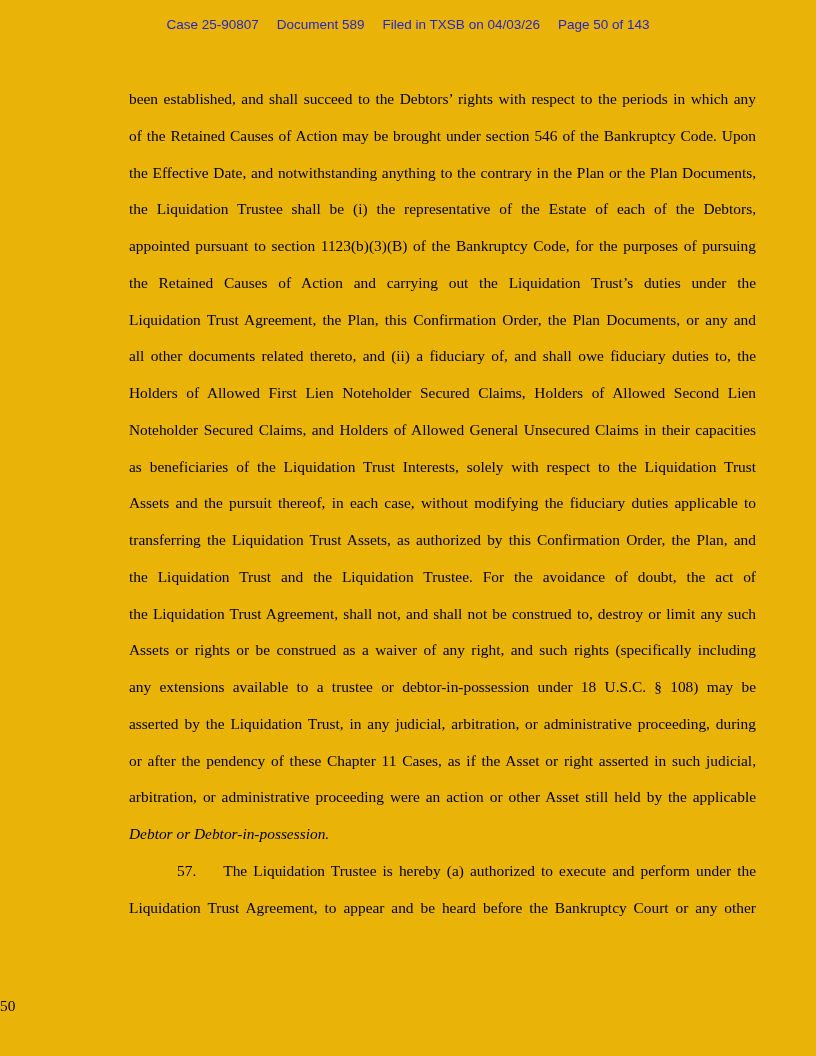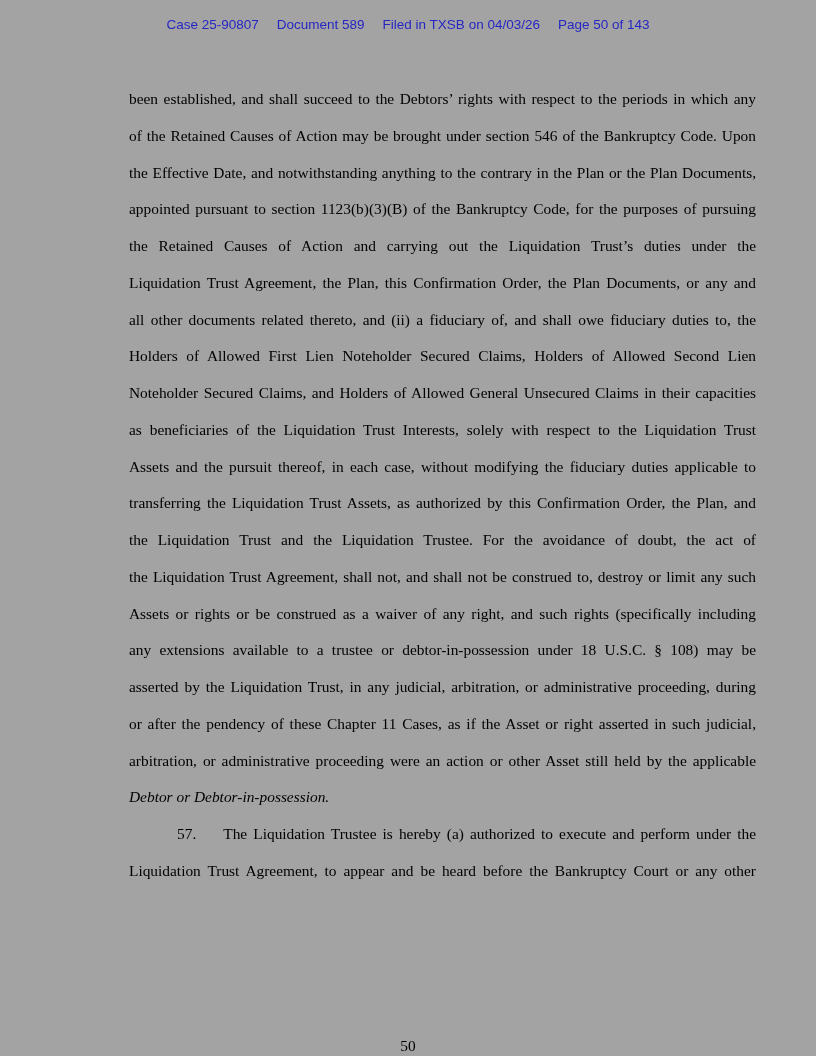--- a/index.html
+++ b/index.html
@@ -1,20 +1,20 @@
 <!DOCTYPE html>
 <html><head>
 <meta charset="utf-8">
 <style>
   html, body { margin: 0; padding: 0; background: #ffffff; }
   .page {
     position: relative;
     width: 816px;
     height: 1056px;
-    background: #a3a3a3;
+    background: #eab308;
     font-family: "Liberation Serif", serif;
     color: #000000;
     overflow: hidden;
   }
   .case-header {
     position: absolute;
     top: 17px;
     left: 0;
     width: 100%;
     text-align: center;
@@ -44,39 +44,39 @@
   }
   .ln-para-start {
     padding-left: 48px;
   }
   .para-num { margin-right: 27px; }
   .page-footer {
     position: absolute;
     top: 996px;
     left: 0;
     width: 100%;
-    text-align: center;
+    text-align: left;
     font-size: 15.4px;
     line-height: 20px;
-    margin-top: 40px;
   }
 </style>
 </head>
 <body>
 
 <div class="page">
 
   <div class="case-header" style="color: rgb(38, 38, 196);">
     <span class="seg">Case 25-90807</span><span class="seg">Document 589</span><span class="seg">Filed in TXSB on 04/03/26</span><span class="seg">Page 50 of 143</span>
   </div>
 
   <div class="doc-body">
     <div class="ln">been established, and shall succeed to the Debtors’ rights with respect to the periods in which any</div>
     <div class="ln">of the Retained Causes of Action may be brought under section 546 of the Bankruptcy Code.  Upon</div>
     <div class="ln">the Effective Date, and notwithstanding anything to the contrary in the Plan or the Plan Documents,</div>
+    <div class="ln">the Liquidation Trustee shall be (i) the representative of the Estate of each of the Debtors,</div>
     <div class="ln">appointed pursuant to section 1123(b)(3)(B) of the Bankruptcy Code, for the purposes of pursuing</div>
     <div class="ln">the Retained Causes of Action and carrying out the Liquidation Trust’s duties under the</div>
     <div class="ln">Liquidation Trust Agreement, the Plan, this Confirmation Order, the Plan Documents, or any and</div>
     <div class="ln">all other documents related thereto, and (ii) a fiduciary of, and shall owe fiduciary duties to, the</div>
     <div class="ln">Holders of Allowed First Lien Noteholder Secured Claims, Holders of Allowed Second Lien</div>
     <div class="ln">Noteholder Secured Claims, and Holders of Allowed General Unsecured Claims in their capacities</div>
     <div class="ln">as beneficiaries of the Liquidation Trust Interests, solely with respect to the Liquidation Trust</div>
     <div class="ln">Assets and the pursuit thereof, in each case, without modifying the fiduciary duties applicable to</div>
     <div class="ln">transferring the Liquidation Trust Assets, as authorized by this Confirmation Order, the Plan, and</div>
     <div class="ln">the Liquidation Trust and the Liquidation Trustee.  For the avoidance of doubt, the act of</div>

